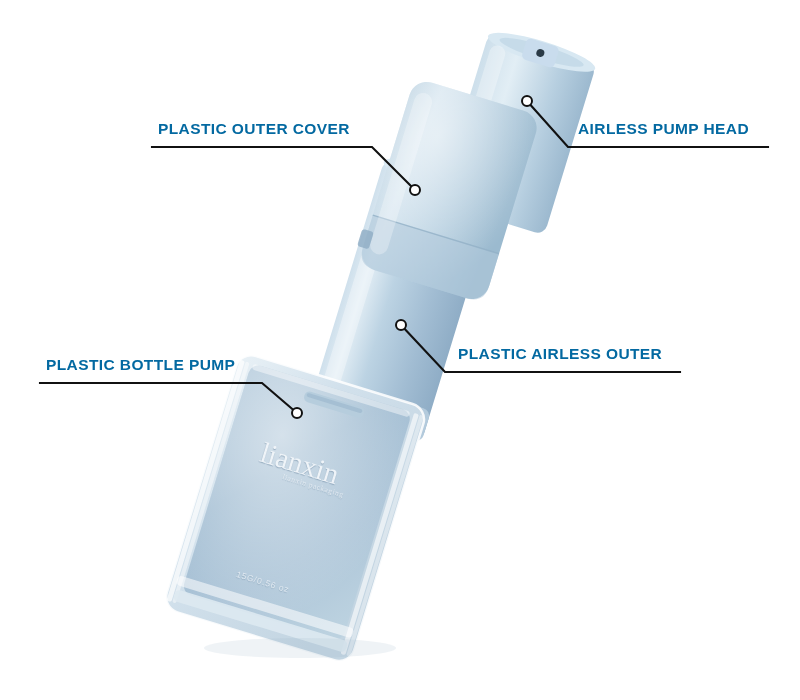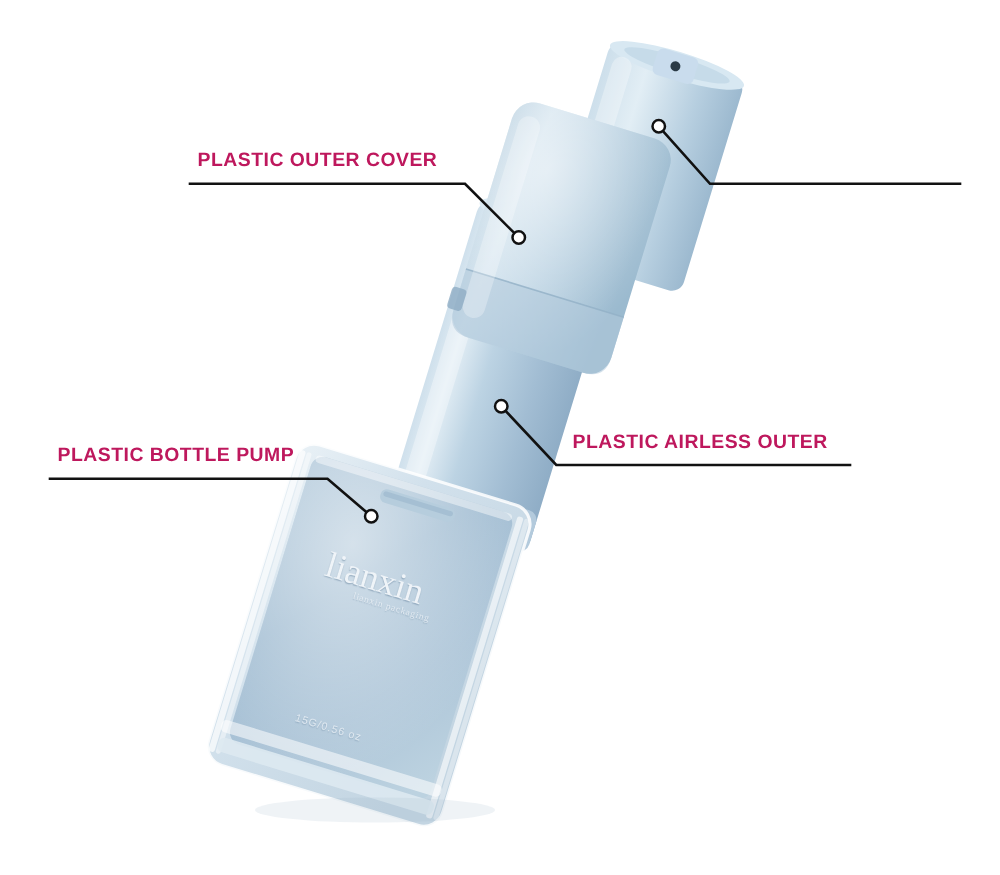--- a/index.html
+++ b/index.html
@@ -10,21 +10,21 @@
     overflow:hidden;
     position:relative;
   }
   #stage{position:absolute;inset:0;width:800px;height:700px;}
   .callout-text{
     position:absolute;
     font-family:"Liberation Sans", sans-serif;
     font-weight:bold;
     font-size:15.5px;
     letter-spacing:.4px;
-    color:#be185d;
+    color:#0369a1;
     white-space:nowrap;
   }
   #lbl-cover{left:158px;top:120px;}
   #lbl-pump{left:578px;top:120px;}
   #lbl-body{left:46px;top:356px;}
   #lbl-liner{left:458px;top:345px;}
   svg{position:absolute;left:0;top:0;}
   #art{z-index:1;}
   #lines{z-index:3;}
   .brand{
@@ -177,16 +177,17 @@
     </g>
     <g fill="#ffffff" stroke="#111111" stroke-width="2">
       <circle cx="415" cy="190" r="5"></circle>
       <circle cx="527" cy="101" r="5"></circle>
       <circle cx="297" cy="413" r="5"></circle>
       <circle cx="401" cy="325" r="5"></circle>
     </g>
   </svg>
 
   <div class="callout-text" id="lbl-cover">PLASTIC OUTER COVER</div>
+  <div class="callout-text" id="lbl-pump">AIRLESS PUMP HEAD</div>
   <div class="callout-text" id="lbl-body">PLASTIC BOTTLE PUMP</div>
   <div class="callout-text" id="lbl-liner">PLASTIC AIRLESS OUTER</div>
 
 </div>
 
 </body></html>

